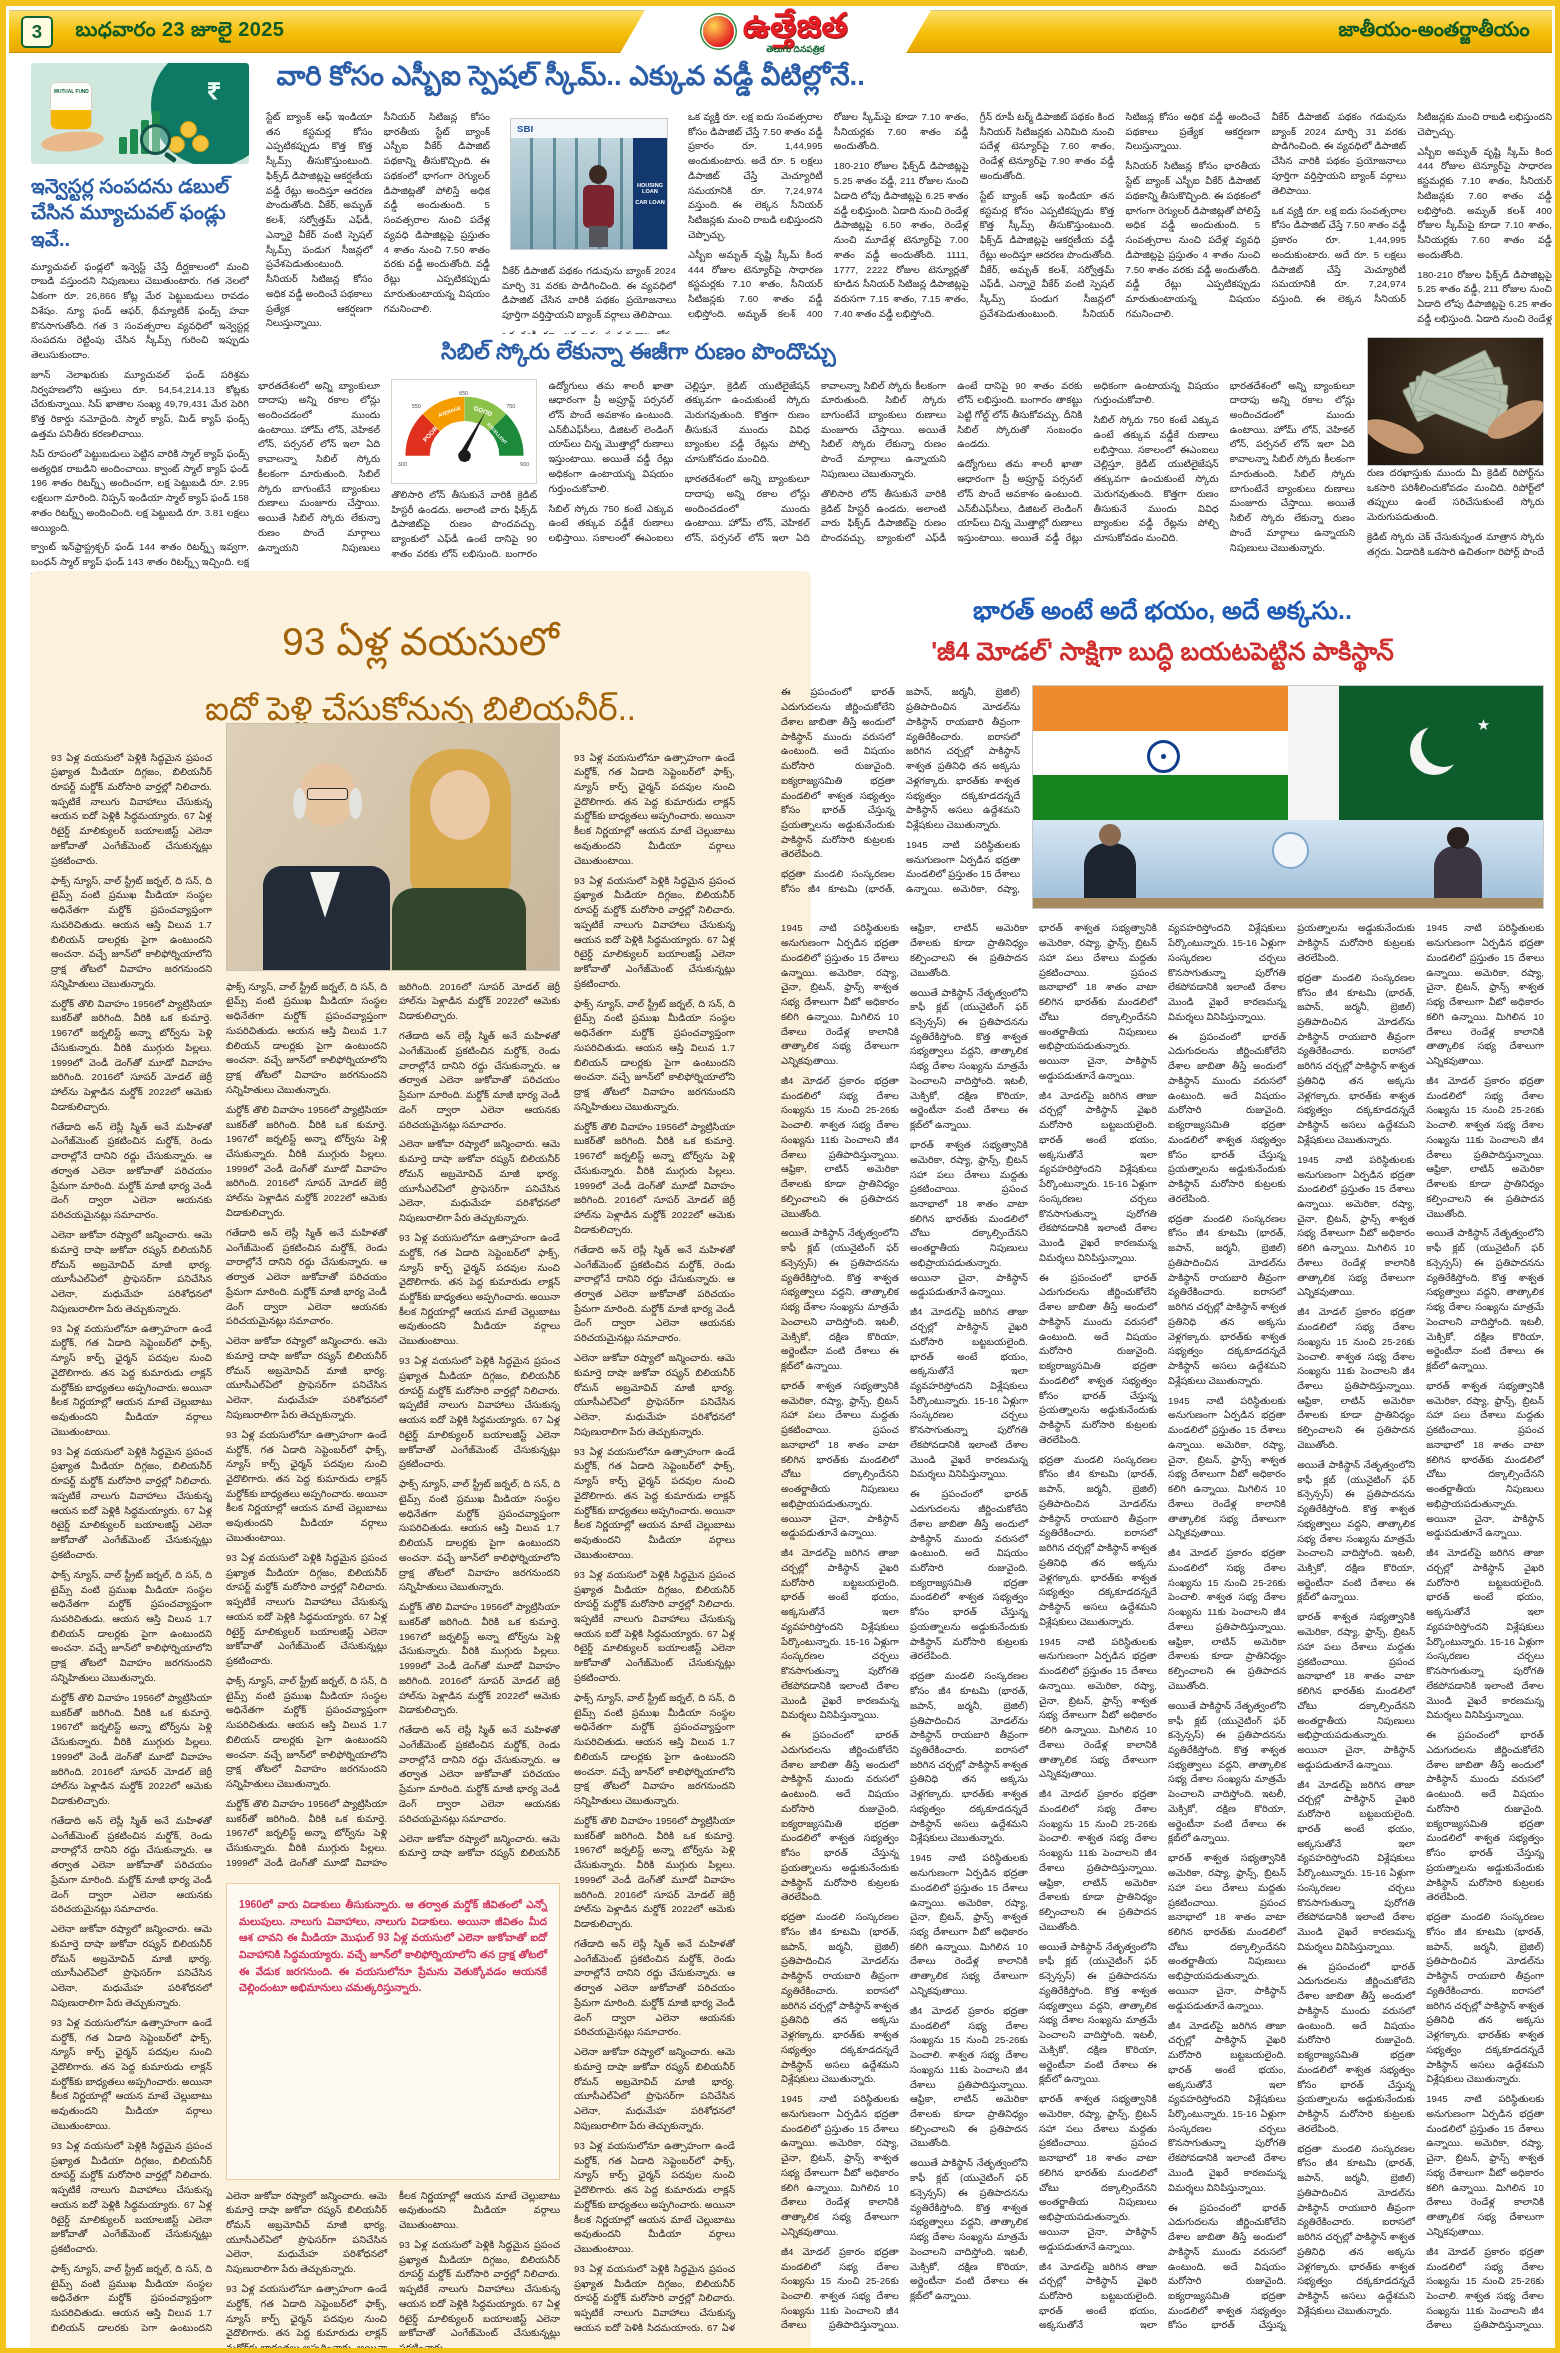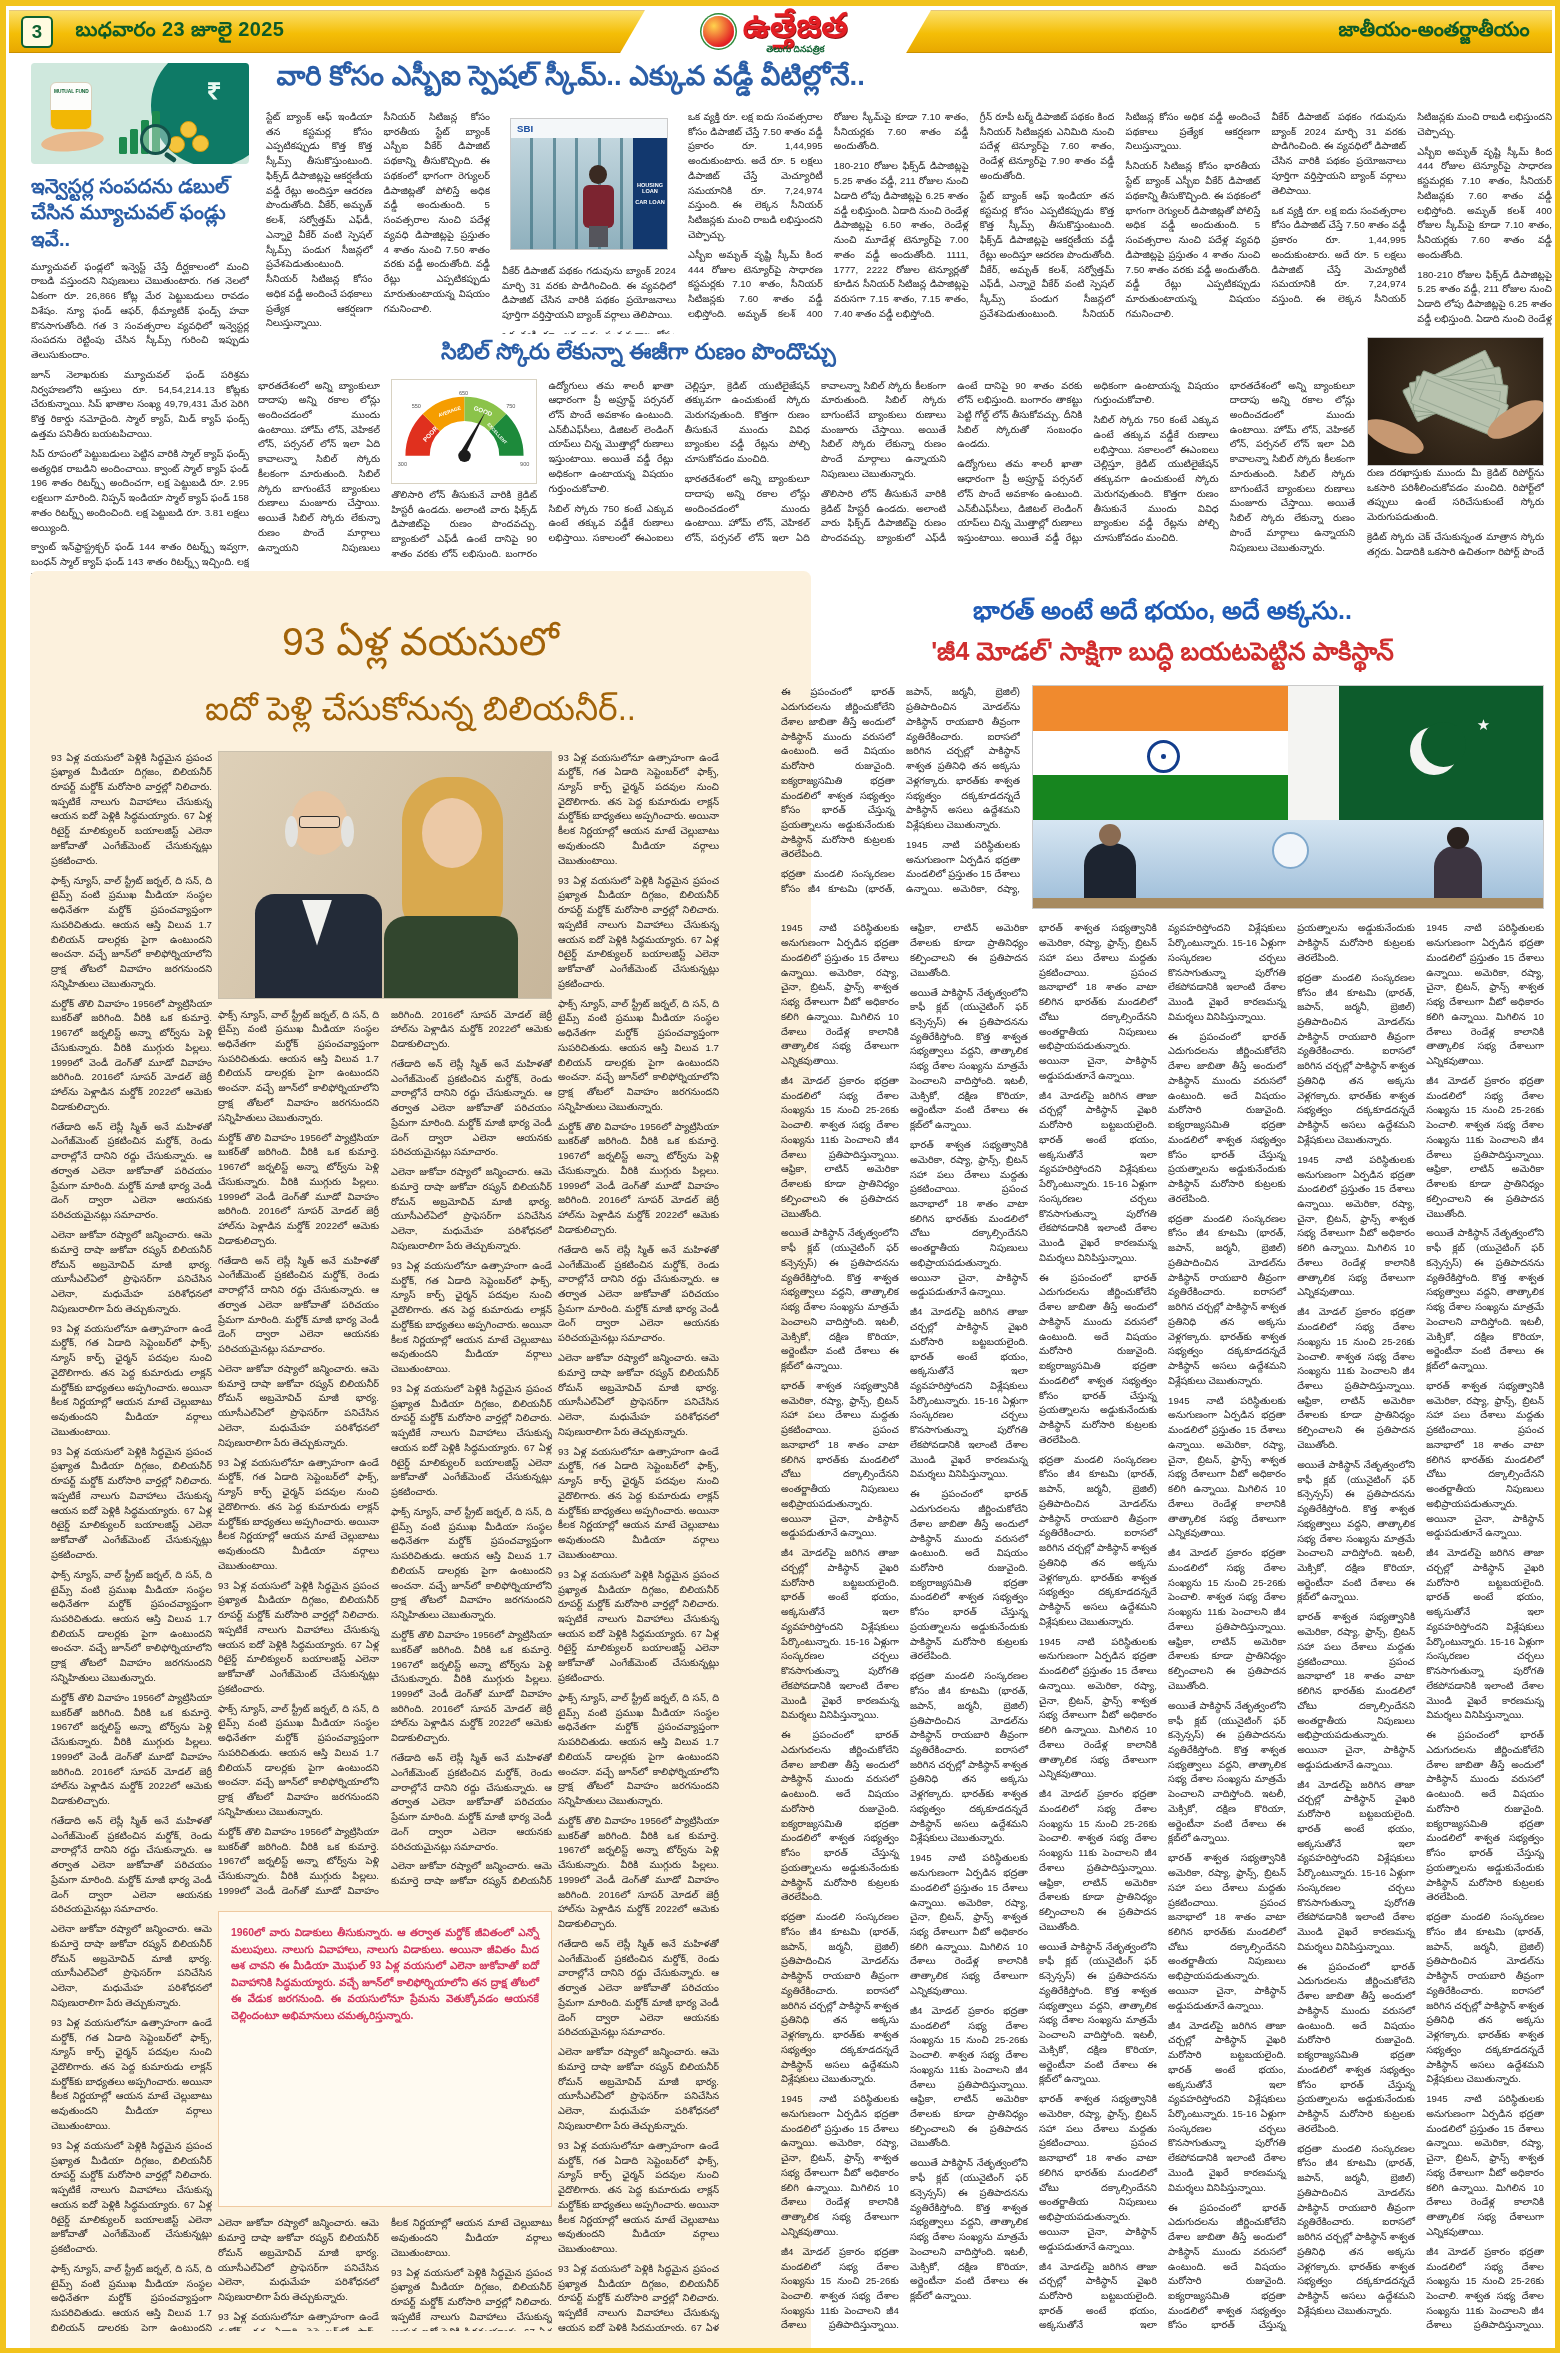--- a/index.html
+++ b/index.html
@@ -80,21 +80,21 @@
   .note::after{content:"";position:absolute;left:6px;top:6px;right:6px;bottom:6px;border:0.7px solid #9aa996;}
   .hand{position:absolute;width:64px;height:25px;background:#c69872;border-radius:50%;}
   .cibil-side-text{flex:1;min-height:0;}
 
   
   .bill{position:absolute;left:30px;top:571px;width:739px;height:1759px;background:#fcf1dd;border-radius:7.5px;
         padding:22.4px 21px;}
   .bill-h{color:#a16207;text-align:center;font-weight:normal;line-height:1.15;}
   .bill-h1{font-size:39px;}
   .bill-h2{font-size:33px;margin-top:13px;}
-  .bill-body{display:flex;gap:6px;height:1580px;margin-top:18px;}
+  .bill-body{display:flex;gap:14px;height:1580px;margin-top:18px;align-items:center;}
   .bill-c1{width:161px;height:100%;}
   .bill-mid{width:334px;display:flex;flex-direction:column;gap:9px;}
   .bill-photo{position:relative;height:246px;margin:0;background:linear-gradient(120deg,#ded0b8,#c7b69b);overflow:hidden;border:0.7px solid #c9c0ae;}
   .bp-man-suit{position:absolute;left:36px;bottom:0;width:127px;height:104px;background:#232b38;border-radius:19.4px 19.4px 0 0;}
   .bp-man-shirt{position:absolute;left:83px;bottom:52px;width:30px;height:46px;background:#f2f2ee;clip-path:polygon(50% 100%,0 0,100% 0);}
   .bp-man-head{position:absolute;left:72px;top:39px;width:57px;height:64px;border-radius:50%;background:#e7c5a2;}
   .bp-man-hairL{position:absolute;left:66px;top:64px;width:13.4px;height:31px;border-radius:50%;background:#e3e3e0;}
   .bp-man-hairR{position:absolute;left:122px;top:64px;width:13.4px;height:31px;border-radius:50%;background:#e3e3e0;}
   .bp-glasses{position:absolute;left:80px;top:64px;width:39px;height:10.4px;border:1.5px solid #2b2b2b;border-radius:3px;background:rgba(255,255,255,.25);}
   .bp-woman-hair{position:absolute;right:48px;top:25px;width:101px;height:157px;border-radius:45px 45px 30px 30px;background:#d9a94e;}
@@ -167,21 +167,21 @@
       <span class="mf-jar-label">MUTUAL FUND</span>
       <span class="mf-jar-coins"></span>
     </span>
     <span class="mf-hand"></span>
     <span class="mf-mag"></span>
     <span class="mf-mag-handle"></span>
   </figure>
   <h2 class="mf-head">ఇన్వెస్టర్ల సంపదను డబుల్ చేసిన మ్యూచువల్ ఫండ్లు ఇవే..</h2>
   <div class="body mf-body">
       <p>మ్యూచువల్ ఫండ్లలో ఇన్వెస్ట్ చేస్తే దీర్ఘకాలంలో మంచి రాబడి వస్తుందని నిపుణులు చెబుతుంటారు. గత నెలలో ఏకంగా రూ. 26,866 కోట్ల మేర పెట్టుబడులు రావడం విశేషం. న్యూ ఫండ్ ఆఫర్, థీమ్యాటిక్ ఫండ్స్ హవా కొనసాగుతోంది. గత 3 సంవత్సరాల వ్యవధిలో ఇన్వెస్టర్ల సంపదను రెట్టింపు చేసిన స్కీమ్స్ గురించి ఇప్పుడు తెలుసుకుందాం.</p>
-      <p>జూన్ నెలాఖరుకు మ్యూచువల్ ఫండ్ పరిశ్రమ నిర్వహణలోని ఆస్తులు రూ. 54,54,214.13 కోట్లకు చేరుకున్నాయి. సిప్ ఖాతాల సంఖ్య 49,79,431 మేర పెరిగి కొత్త రికార్డు నమోదైంది. స్మాల్ క్యాప్, మిడ్ క్యాప్ ఫండ్స్ ఉత్తమ పనితీరు బయటపిచాయి.</p>
+      <p>జూన్ నెలాఖరుకు మ్యూచువల్ ఫండ్ పరిశ్రమ నిర్వహణలోని ఆస్తులు రూ. 54,54,214.13 కోట్లకు చేరుకున్నాయి. సిప్ ఖాతాల సంఖ్య 49,79,431 మేర పెరిగి కొత్త రికార్డు నమోదైంది. స్మాల్ క్యాప్, మిడ్ క్యాప్ ఫండ్స్ ఉత్తమ పనితీరు కరణలిచాయి.</p>
       <p>సిప్ రూపంలో పెట్టుబడులు పెట్టిన వారికి స్మాల్ క్యాప్ ఫండ్స్ అత్యధిక రాబడిని అందించాయి. క్వాంట్ స్మాల్ క్యాప్ ఫండ్ 196 శాతం రిటర్న్స్ అందించగా, లక్ష పెట్టుబడి రూ. 2.95 లక్షలుగా మారింది. నిప్పన్ ఇండియా స్మాల్ క్యాప్ ఫండ్ 158 శాతం రిటర్న్స్ అందించింది. లక్ష పెట్టుబడి రూ. 3.81 లక్షలు అయ్యింది.</p>
       <p>క్వాంట్ ఇన్‌ఫ్రాస్ట్రక్చర్ ఫండ్ 144 శాతం రిటర్న్స్ ఇవ్వగా, బంధన్ స్మాల్ క్యాప్ ఫండ్ 143 శాతం రిటర్న్స్ ఇచ్చింది. లక్ష పెట్టుబడి రూ. 2.43 లక్షలుగా మారింది. హెచ్‌డీఎఫ్‌సీ మిడ్ క్యాప్ ఫండ్ 134 శాతం, మోతీలాల్ ఓస్వాల్ మిడ్ క్యాప్ ఫండ్ 132 శాతం రిటర్న్స్ అందించాయి. లక్ష పెట్టుబడి వరుసగా రూ. 2.33 లక్షలు, రూ. 2.32 లక్షలుగా మారింది.</p>
     </div>
 </aside>
 
 <section class="sbi">
   <h1 class="sbi-head">వారి కోసం ఎస్బీఐ స్పెషల్ స్కీమ్.. ఎక్కువ వడ్డీ వీటిల్లోనే..</h1>
   <div class="sbi-row">
     <div class="body sbi-a">
         <p>స్టేట్ బ్యాంక్ ఆఫ్ ఇండియా తన కస్టమర్ల కోసం ఎప్పటికప్పుడు కొత్త కొత్త స్కీమ్స్ తీసుకొస్తుంటుంది. ఫిక్స్‌డ్ డిపాజిట్లపై ఆకర్షణీయ వడ్డీ రేట్లు అందిస్తూ ఆదరణ పొందుతోంది. వీకేర్, అమృత్ కలశ్, సర్వోత్తమ్ ఎఫ్‌డీ, ఎన్నారై వీకేర్ వంటి స్పెషల్ స్కీమ్స్ పండుగ సీజన్లలో ప్రవేశపెడుతుంటుంది. సీనియర్ సిటిజన్ల కోసం అధిక వడ్డీ అందించే పథకాలు ప్రత్యేక ఆకర్షణగా నిలుస్తున్నాయి.</p>

